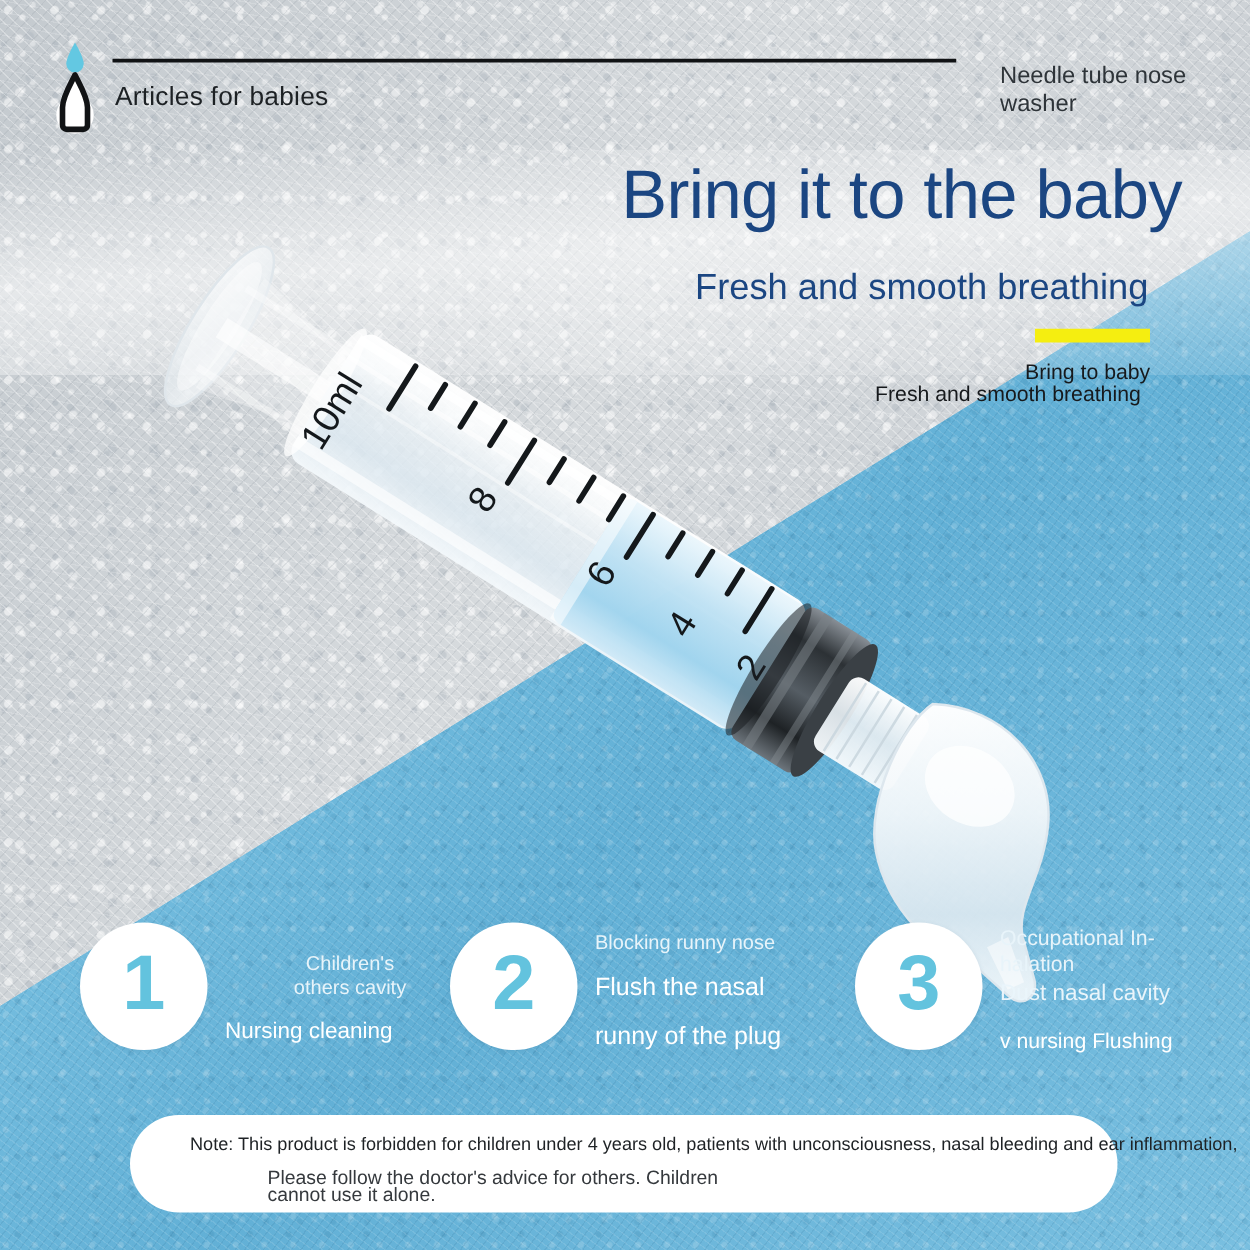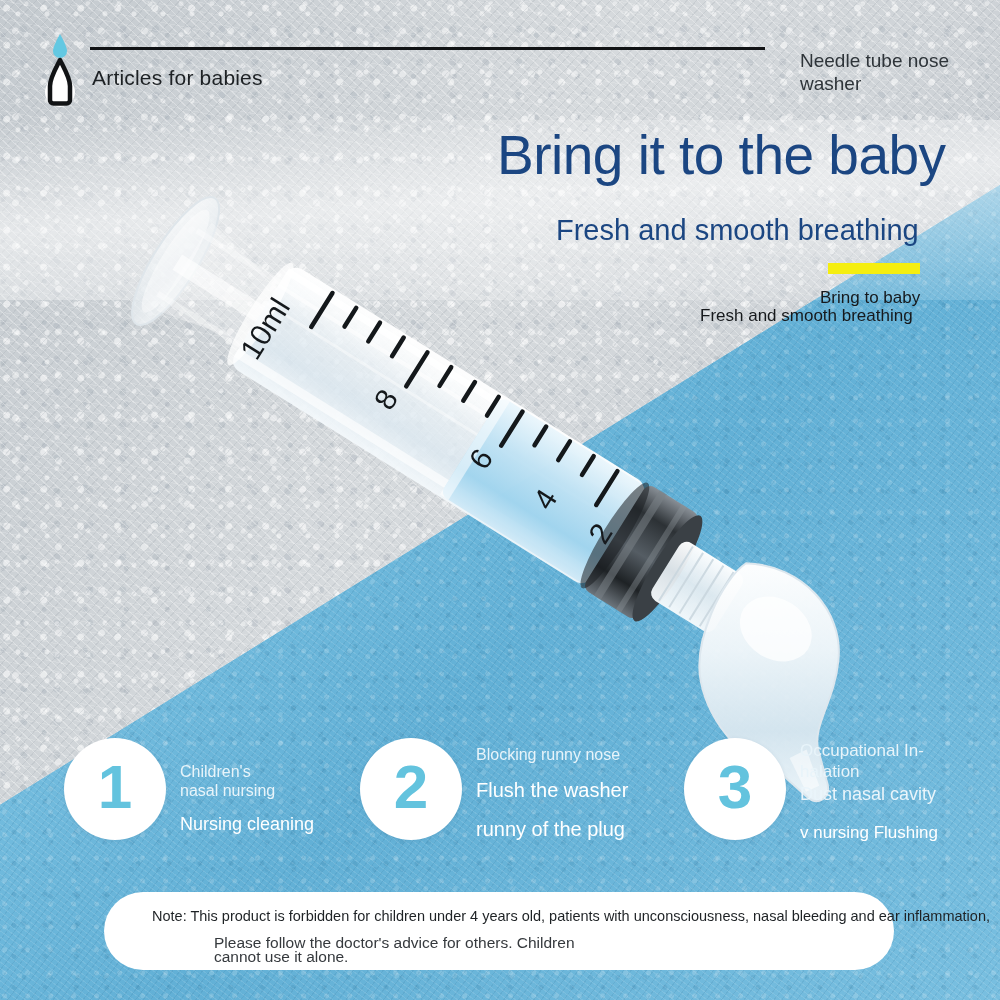--- a/index.html
+++ b/index.html
@@ -192,21 +192,21 @@
   .feature-line-main {
     font-size: 20px;
     line-height: 26px;
     color: #ffffff;
   }
   .f1 { left: 64px; }
   .f2 { left: 360px; }
   .f3 { left: 684px; }
 
   .f1 .feature-lines { top: 24px; }
-  .f1 .feature-line-top { font-size: 16px; line-height: 19px; }
+  .f1 .feature-line-top { font-size: 16px; line-height: 19px; text-align: center; }
   .f1 .feature-line-main { margin-top: 11px; font-size: 18px; }
 
   .f2 .feature-lines { top: 7px; }
   .f2 .feature-line-main { margin-top: 13px; }
 
   .f3 .feature-lines { top: 2px; width: 215px; }
   .f3 .feature-line-top { font-size: 17px; line-height: 21px; }
   .f3 .feature-line-mid { font-size: 18px; line-height: 24px; color: #eaf5fb; }
   .f3 .feature-line-main { margin-top: 14px; font-size: 17px; }
 
@@ -400,32 +400,32 @@
       </g>
     </g>
   </svg>
 
   <div class="feature f1">
     <div class="feature-circle">
       <span class="feature-num">1</span>
     </div>
     <div class="feature-lines">
       <div class="feature-line-top">Children's</div>
-      <div class="feature-line-top">nasal nursing</div>
+      <div class="feature-line-top">others cavity</div>
       <div class="feature-line-main">Nursing cleaning</div>
     </div>
   </div>
 
   <div class="feature f2">
     <div class="feature-circle">
       <span class="feature-num">2</span>
     </div>
     <div class="feature-lines">
       <div class="feature-line-top">Blocking runny nose</div>
-      <div class="feature-line-main">Flush the washer</div>
+      <div class="feature-line-main">Flush the nasal</div>
       <div class="feature-line-main">runny of the plug</div>
     </div>
   </div>
 
   <div class="feature f3">
     <div class="feature-circle">
       <span class="feature-num">3</span>
     </div>
     <div class="feature-lines">
       <div class="feature-line-top">Occupational In-</div>

